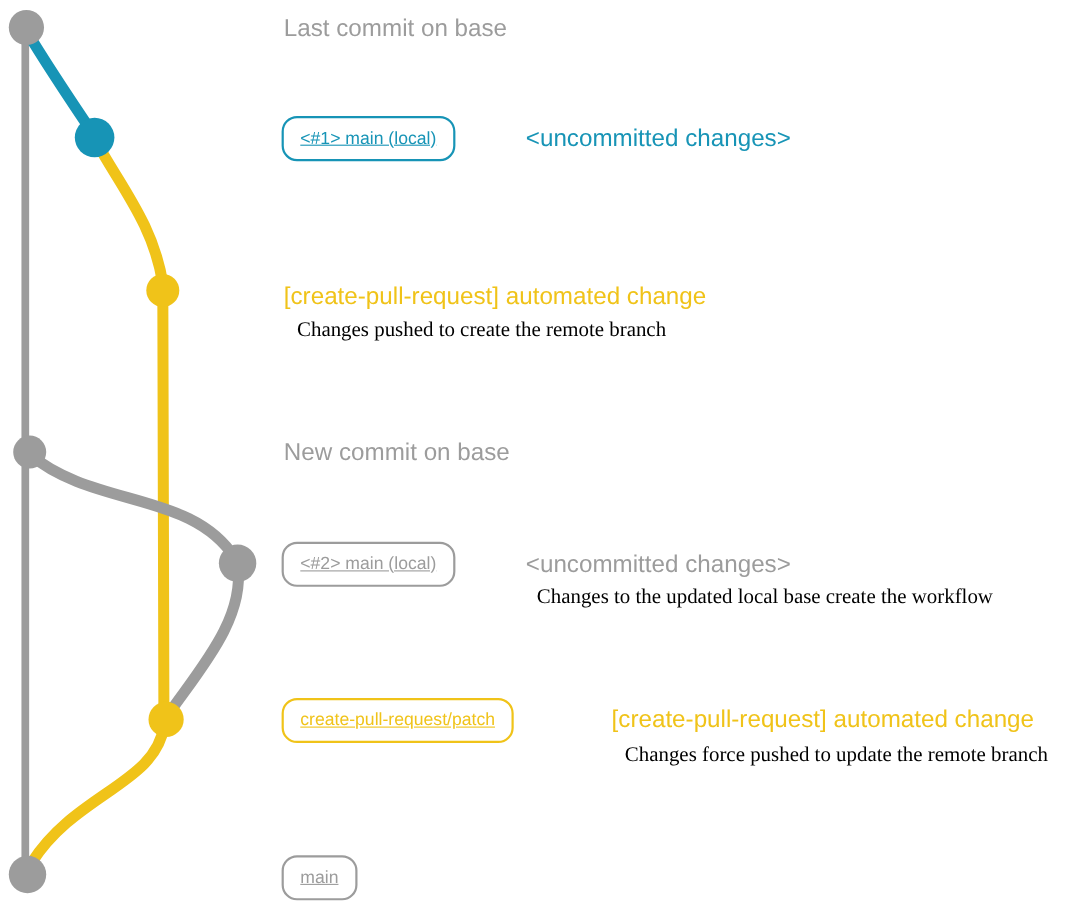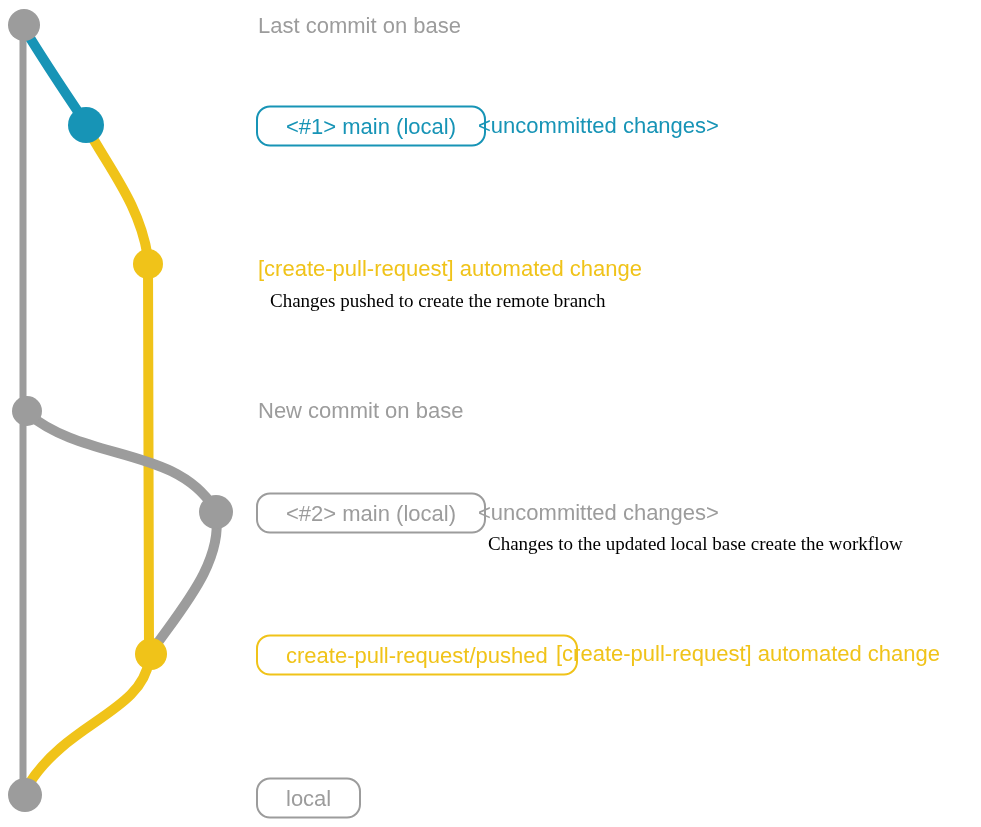--- a/index.html
+++ b/index.html
@@ -43,28 +43,29 @@
     font-family: "Liberation Serif", "DejaVu Serif", serif;
     font-size: 19px;
     color: var(--note);
   }
   .tag-pill {
     position: absolute;
     display: inline-flex;
     align-items: center;
     justify-content: center;
     height: 41px;
-    padding: 0 28px;
+    padding: 0 15px;
     border-width: 2px;
     border-style: solid;
     border-radius: 14px;
-    font-size: 22px;
+    font-size: 16px;
     background: var(--background);
     transform: translateY(-50%);
     white-space: nowrap;
+    text-decoration: underline;
   }
   .pill-blue   { border-color: var(--blue);   color: var(--blue); }
   .pill-gray   { border-color: var(--gray);   color: var(--gray); }
   .pill-yellow { border-color: var(--yellow); color: var(--yellow); }
 </style>
 </head>
 <body>
 
 <div class="stage">
 
@@ -96,18 +97,19 @@
 
   <div class="txt sans-yellow" style="left:258px; top:269px;">[create-pull-request] automated change</div>
   <div class="txt note" style="left:270px; top:300px;">Changes pushed to create the remote branch</div>
 
   <div class="txt sans-gray" style="left:258px; top:411px;">New commit on base</div>
 
   <div class="tag-pill pill-gray" style="left:256px; top:513px;">&lt;#2&gt; main (local)</div>
   <div class="txt sans-gray" style="left:478px; top:513px;">&lt;uncommitted changes&gt;</div>
   <div class="txt note" style="left:488px; top:543px;">Changes to the updated local base create the workflow</div>
 
-  <div class="tag-pill pill-yellow" style="left:256px; top:655px;">create-pull-request/pushed</div>
+  <div class="tag-pill pill-yellow" style="left:256px; top:655px;">create-pull-request/patch</div>
   <div class="txt sans-yellow" style="left:556px; top:654px;">[create-pull-request] automated change</div>
+  <div class="txt note" style="left:568px; top:686px;">Changes force pushed to update the remote branch</div>
 
-  <div class="tag-pill pill-gray" style="left:256px; top:798px;">local</div>
+  <div class="tag-pill pill-gray" style="left:256px; top:798px;">main</div>
 
 </div>
 
 </body></html>

